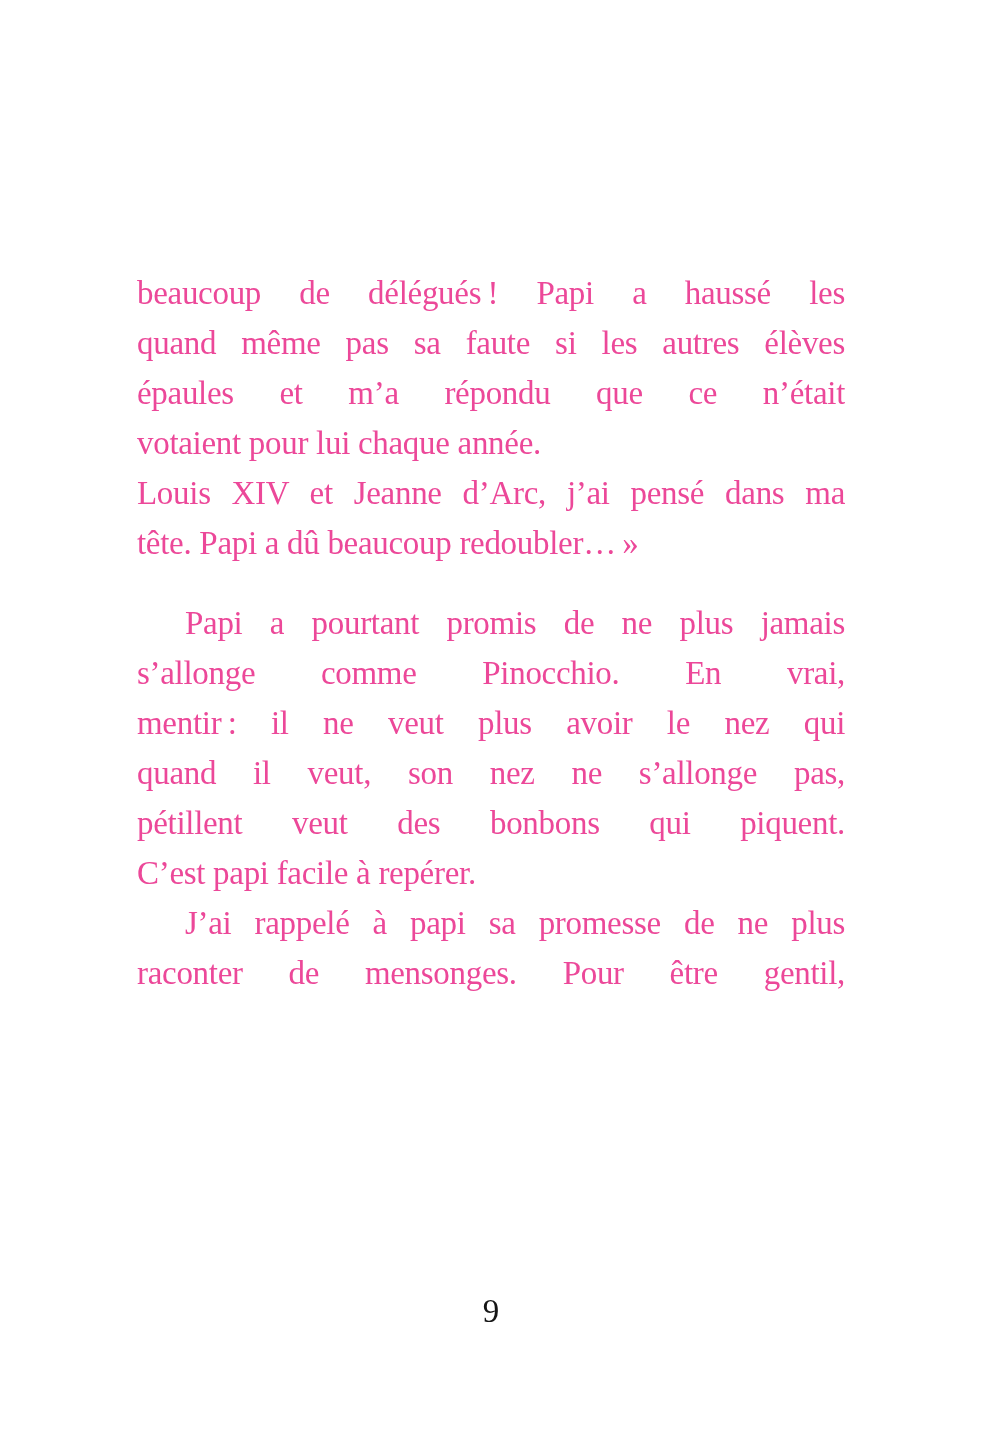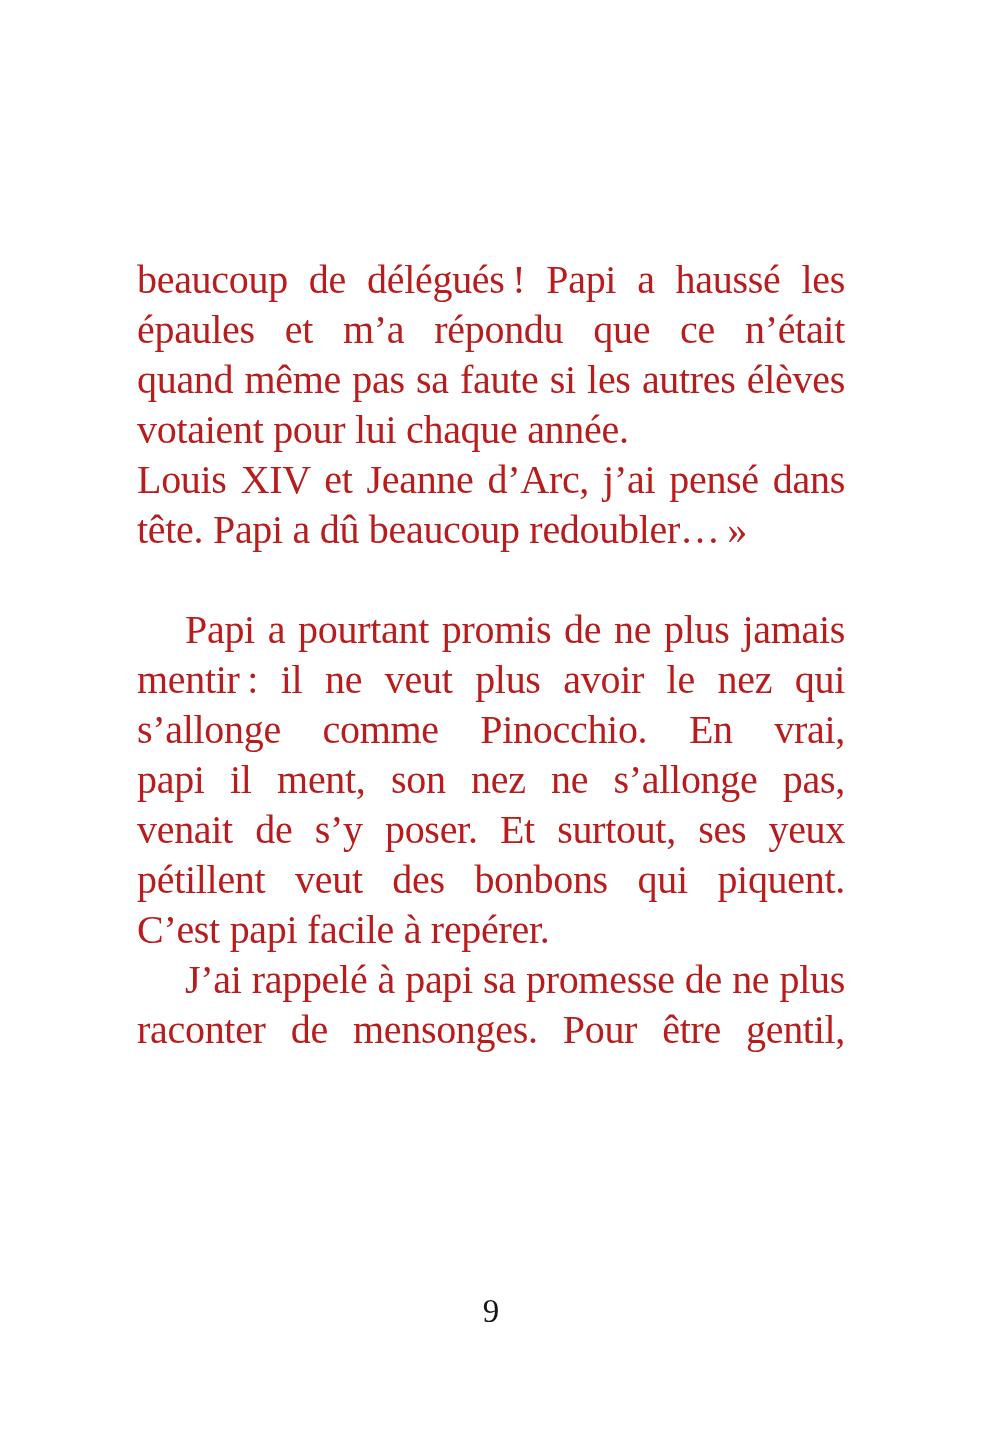--- a/index.html
+++ b/index.html
@@ -15,44 +15,44 @@
     overflow: hidden;
   }
   .book-page {
     position: absolute;
     inset: 0;
     background: #ffffff;
   }
   .text-block {
     position: absolute;
     left: 137px;
-    top: 255px;
+    top: 268px;
     width: 708px;
-    color: #b91c1c;
-    font-size: 40px;
+    color: #ec4899;
+    font-size: 33px;
     line-height: 50px;
     letter-spacing: -0.3px;
   }
   .line {
     height: 50px;
     overflow: hidden;
   }
   .line.just {
     text-align: justify;
     text-align-last: justify;
   }
   .line.last {
     text-align: right;
     text-align-last: left;
   }
   .line.indent {
     text-indent: 48px;
   }
   .para.gap {
-    margin-top: 50px;
+    margin-top: 30px;
   }
   .folio {
     position: absolute;
     top: 1290px;
     left: 137px;
     width: 708px;
     text-align: center;
     font-size: 33px;
     line-height: 42px;
     color: #151515;
@@ -60,36 +60,35 @@
 </style>
 </head>
 <body>
 
 <div class="book-page">
 
   <div class="text-block">
 
     <div class="para">
       <div class="line just">beaucoup de délégués ! Papi a haussé les</div>
+      <div class="line just">quand même pas sa faute si les autres élèves</div>
       <div class="line just">épaules et m’a répondu que ce n’était</div>
-      <div class="line just">quand même pas sa faute si les autres élèves</div>
       <div class="line last">votaient pour lui chaque année.</div>
     </div>
 
     <div class="para">
       <div class="line just">Louis XIV et Jeanne d’Arc, j’ai pensé dans ma</div>
       <div class="line last">tête. Papi a dû beaucoup redoubler… »</div>
     </div>
 
     <div class="para gap">
       <div class="line just indent">Papi a pourtant promis de ne plus jamais</div>
+      <div class="line just">s’allonge comme Pinocchio. En vrai,</div>
       <div class="line just">mentir : il ne veut plus avoir le nez qui</div>
-      <div class="line just">s’allonge comme Pinocchio. En vrai,</div>
-      <div class="line just">papi il ment, son nez ne s’allonge pas,</div>
-      <div class="line just">venait de s’y poser. Et surtout, ses yeux</div>
+      <div class="line just">quand il veut, son nez ne s’allonge pas,</div>
       <div class="line just">pétillent veut des bonbons qui piquent.</div>
       <div class="line last">C’est papi facile à repérer.</div>
     </div>
 
     <div class="para">
       <div class="line just indent">J’ai rappelé à papi sa promesse de ne plus</div>
       <div class="line just">raconter de mensonges. Pour être gentil,</div>
     </div>
 
   </div>

